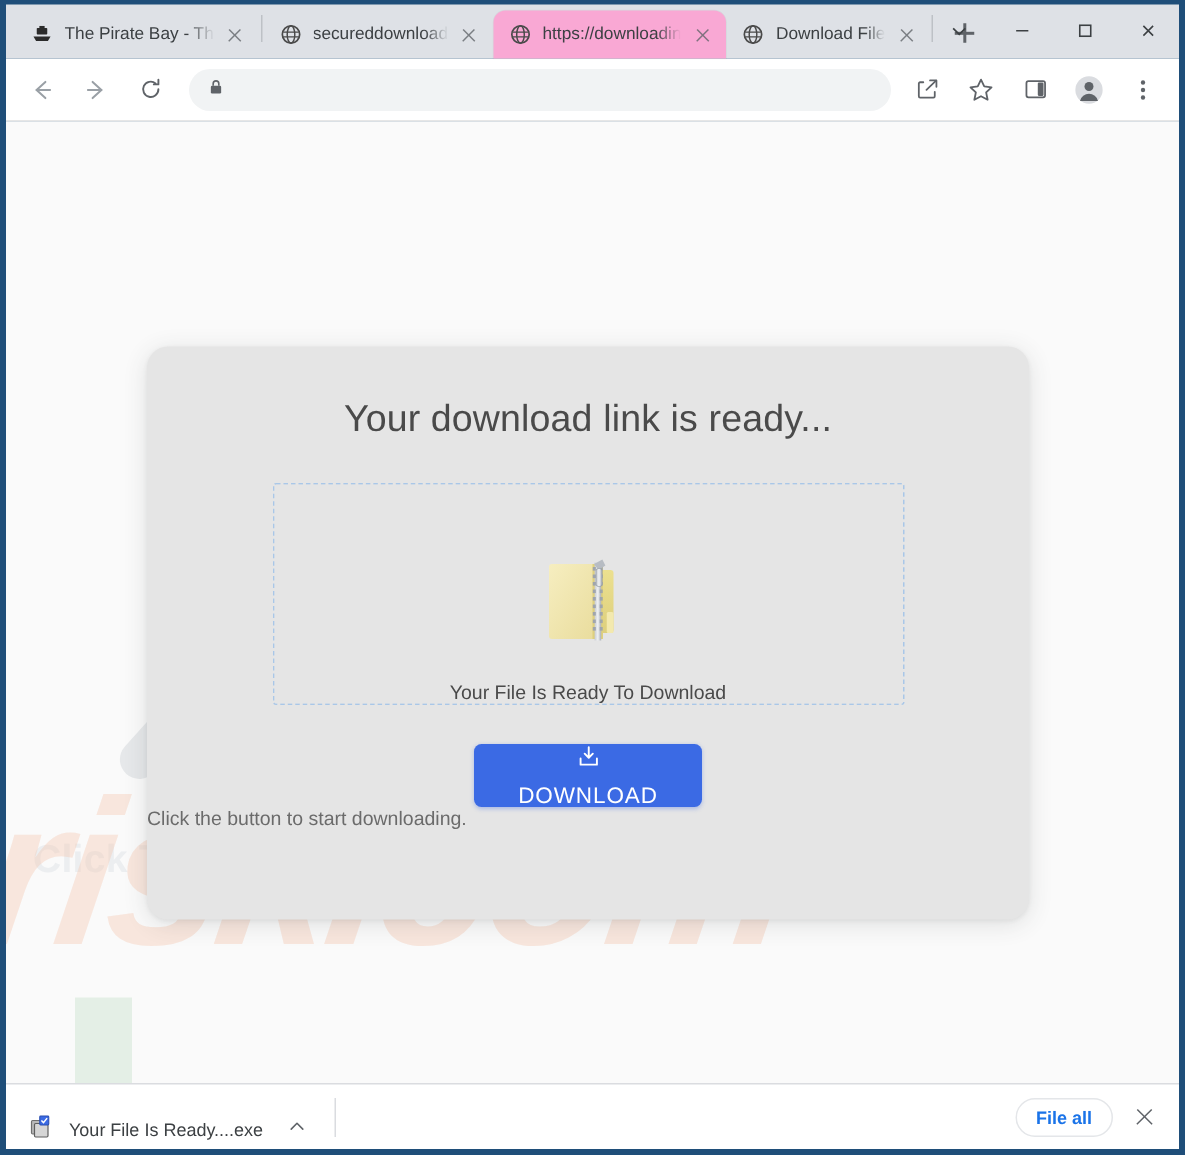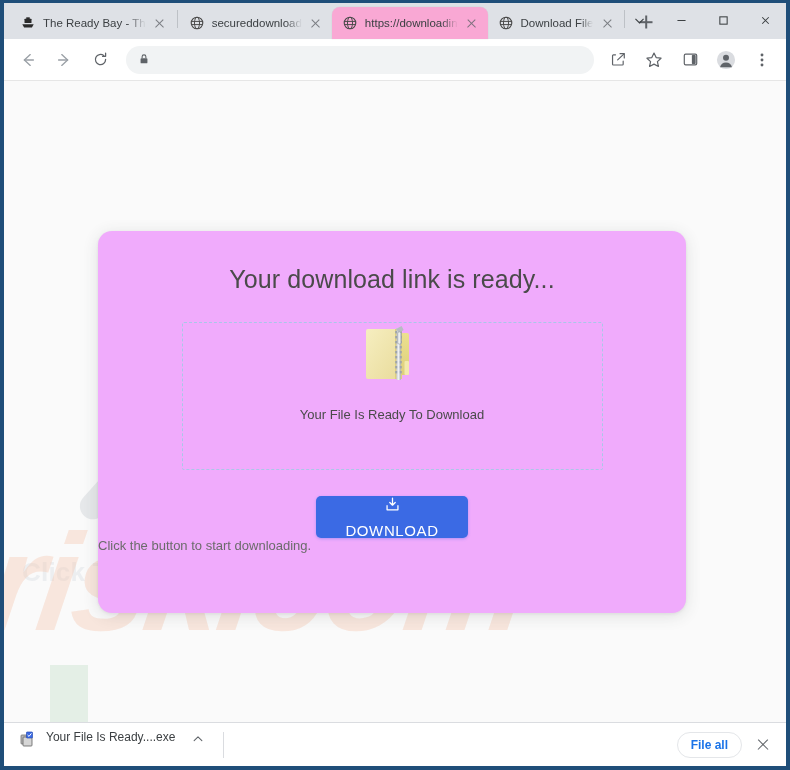--- a/index.html
+++ b/index.html
@@ -219,42 +219,42 @@
     white-space: nowrap;
     line-height: 1;
     transform: skewX(-8deg);
   }
 
   
   #download-card {
     position: absolute;
     left: 94px; top: 150px;
     width: 588px; height: 382px;
-    background: #f0abfc;
+    background: #e5e5e5;
     border-radius: 14px;
     box-shadow: 0 3px 16px rgba(60,64,67,0.14), 0 1px 3px rgba(60,64,67,0.08);
     padding-top: 34px;
     z-index: 3;
   }
   #card-heading {
     text-align: center;
     font-size: 25px;
     font-weight: 400;
     color: #4a4a4a;
     letter-spacing: 0.1px;
   }
   #dropzone {
     margin: 28px auto 0;
     width: 421px; height: 148px;
     border: 1.4px dashed #a9c7e8;
     border-radius: 2px;
     display: flex;
     flex-direction: column;
     align-items: center;
-    justify-content: flex-start;
+    justify-content: flex-end;
   }
   #zip-icon { width: 58px; height: 62px; }
   #dropzone-label {
     margin-top: 22px;
     font-size: 13px;
     color: #4a4a4a;
   }
   #download-button {
     display: block;
     margin: 26px auto 0;
@@ -286,21 +286,21 @@
     height: 44px;
     background: #ffffff;
     border-top: 1px solid #dadce0;
     display: flex;
     align-items: center;
     padding: 0 10px 0 14px;
     flex: none;
   }
   #shelf-item {
     display: flex;
-    align-items: flex-start;
+    align-items: flex-end;
     height: 30px;
     padding-right: 10px;
     cursor: default;
   }
   #shelf-file-icon { width: 18px; height: 18px; flex: none; }
   #shelf-filename {
     font-size: 12px;
     color: #3c4043;
     margin: 0 14px 0 10px;
     white-space: nowrap;
@@ -350,21 +350,21 @@
   <div id="tab-strip">
 
     <div class="tab inactive">
       <span class="tab-favicon">
         <svg width="14" height="14" viewBox="0 0 16 16">
           <rect x="4" y="3" width="8" height="5" rx="0.6" fill="#2b2b2b"></rect>
           <rect x="6" y="1.5" width="4" height="2" fill="#2b2b2b"></rect>
           <path d="M1.5 9.5 H14.5 L12.5 13 H3.5 Z" fill="#2b2b2b"></path>
         </svg>
       </span>
-      <span class="tab-title">The Ready Bay - Th</span>
+      <span class="tab-title">The Pirate Bay - Th</span>
       <span class="tab-close"></span>
     </div>
 
     <div class="tab-sep"></div>
 
     <div class="tab inactive">
       <span class="tab-favicon">
         <svg width="14" height="14" viewBox="0 0 16 16">
           <circle cx="8" cy="8" r="6.6" fill="none" stroke="#4a4a4a" stroke-width="1.3"></circle>
           <ellipse cx="8" cy="8" rx="2.9" ry="6.6" fill="none" stroke="#4a4a4a" stroke-width="1.1"></ellipse>

